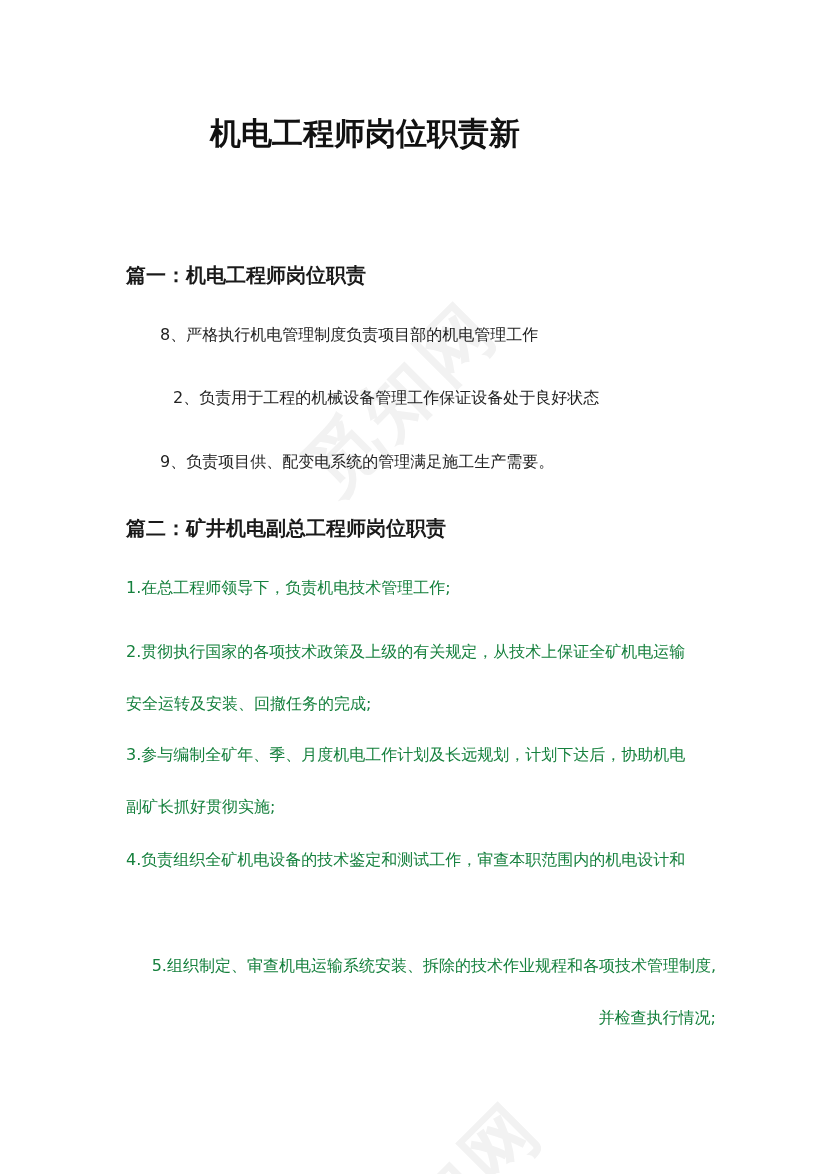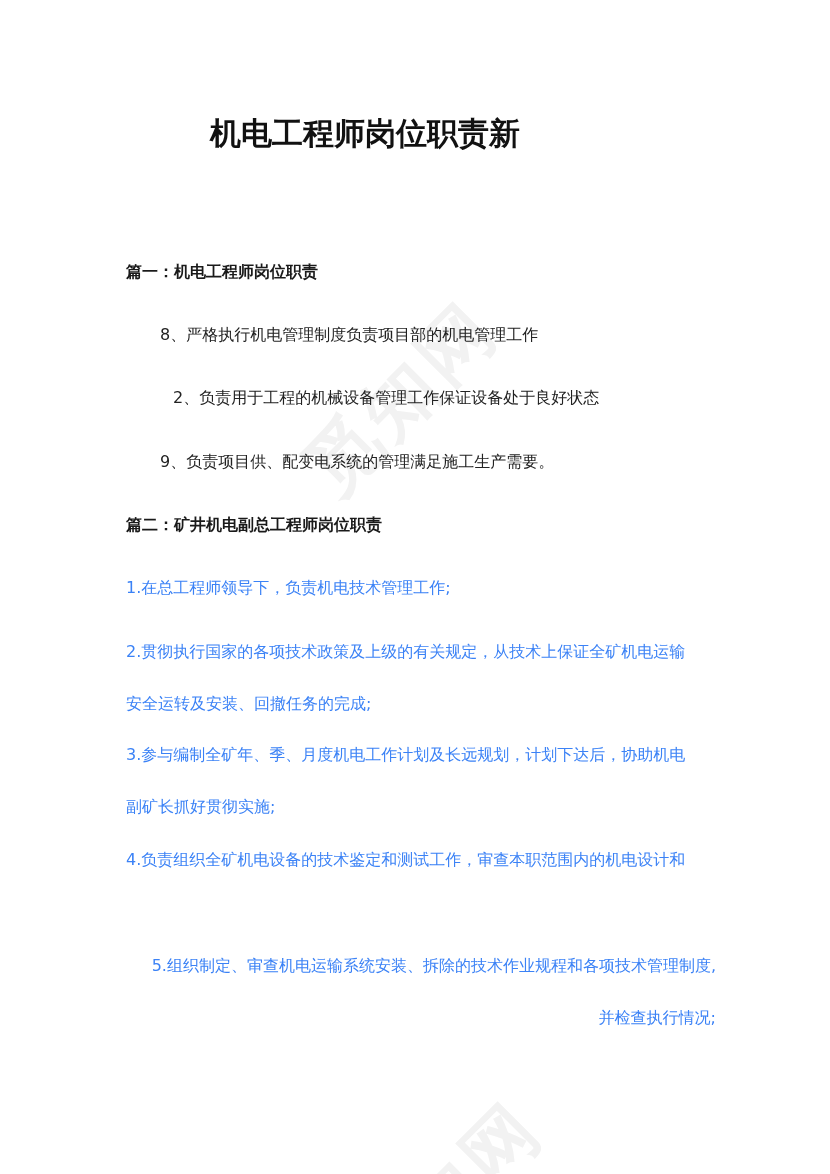--- a/index.html
+++ b/index.html
@@ -43,35 +43,35 @@
       font-weight: bold;
       font-size: 31px;
       color: #111;
       letter-spacing: 0px;
     }
     .heading {
       position: absolute;
       left: 126px;
       font-family: "DejaVu Serif", "Liberation Serif", serif;
       font-weight: bold;
-      font-size: 16px;
+      font-size: 20px;
       color: #1a1a1a;
     }
     .item {
       position: absolute;
       left: 160px;
       font-size: 16px;
       color: #222;
     }
     .para {
       position: absolute;
       left: 126px;
       width: 590px;
       font-size: 16px;
-      color: #3b82f6;
+      color: #15803d;
       line-height: 52px;
     }
   </style>
 </head>
 <body>
 
 <div class="watermark wm1">
   <span>觅知网</span>
 </div>
 <div class="watermark wm2">

